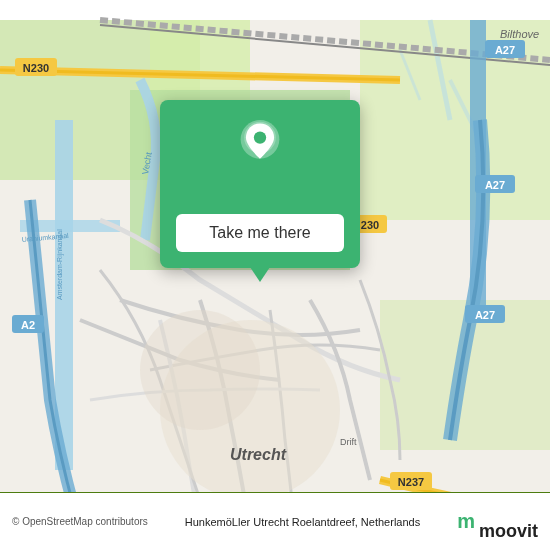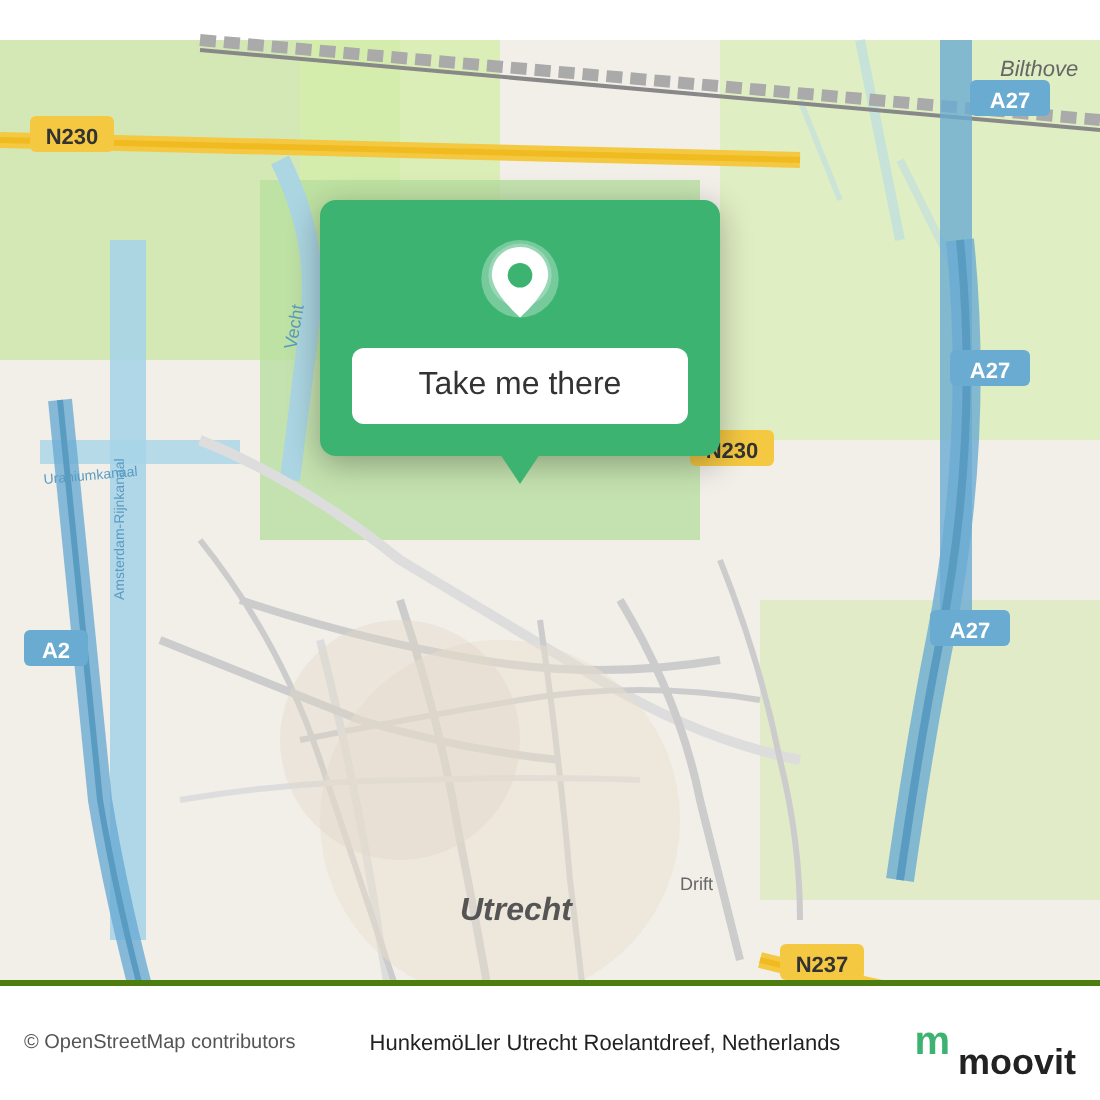--- a/index.html
+++ b/index.html
@@ -65,34 +65,35 @@
       border: none;
       border-radius: 6px;
       padding: 10px 24px;
       font-size: 16px;
       font-weight: 500;
       color: #333;
       cursor: pointer;
       white-space: nowrap;
       width: 100%;
       text-align: center;
+      margin-top: 40px;
     }
 
     
     .bottom-bar {
       position: absolute;
       bottom: 0;
       left: 0;
       right: 0;
       background: white;
       padding: 8px 12px;
       display: flex;
       align-items: center;
       justify-content: space-between;
-      border-top: 3px solid #4d7c0f;
+      border-top: 1px solid #4d7c0f;
       z-index: 20;
     }
 
     .bottom-left {
       font-size: 10px;
       color: #555;
       display: flex;
       align-items: center;
       gap: 4px;
     }

